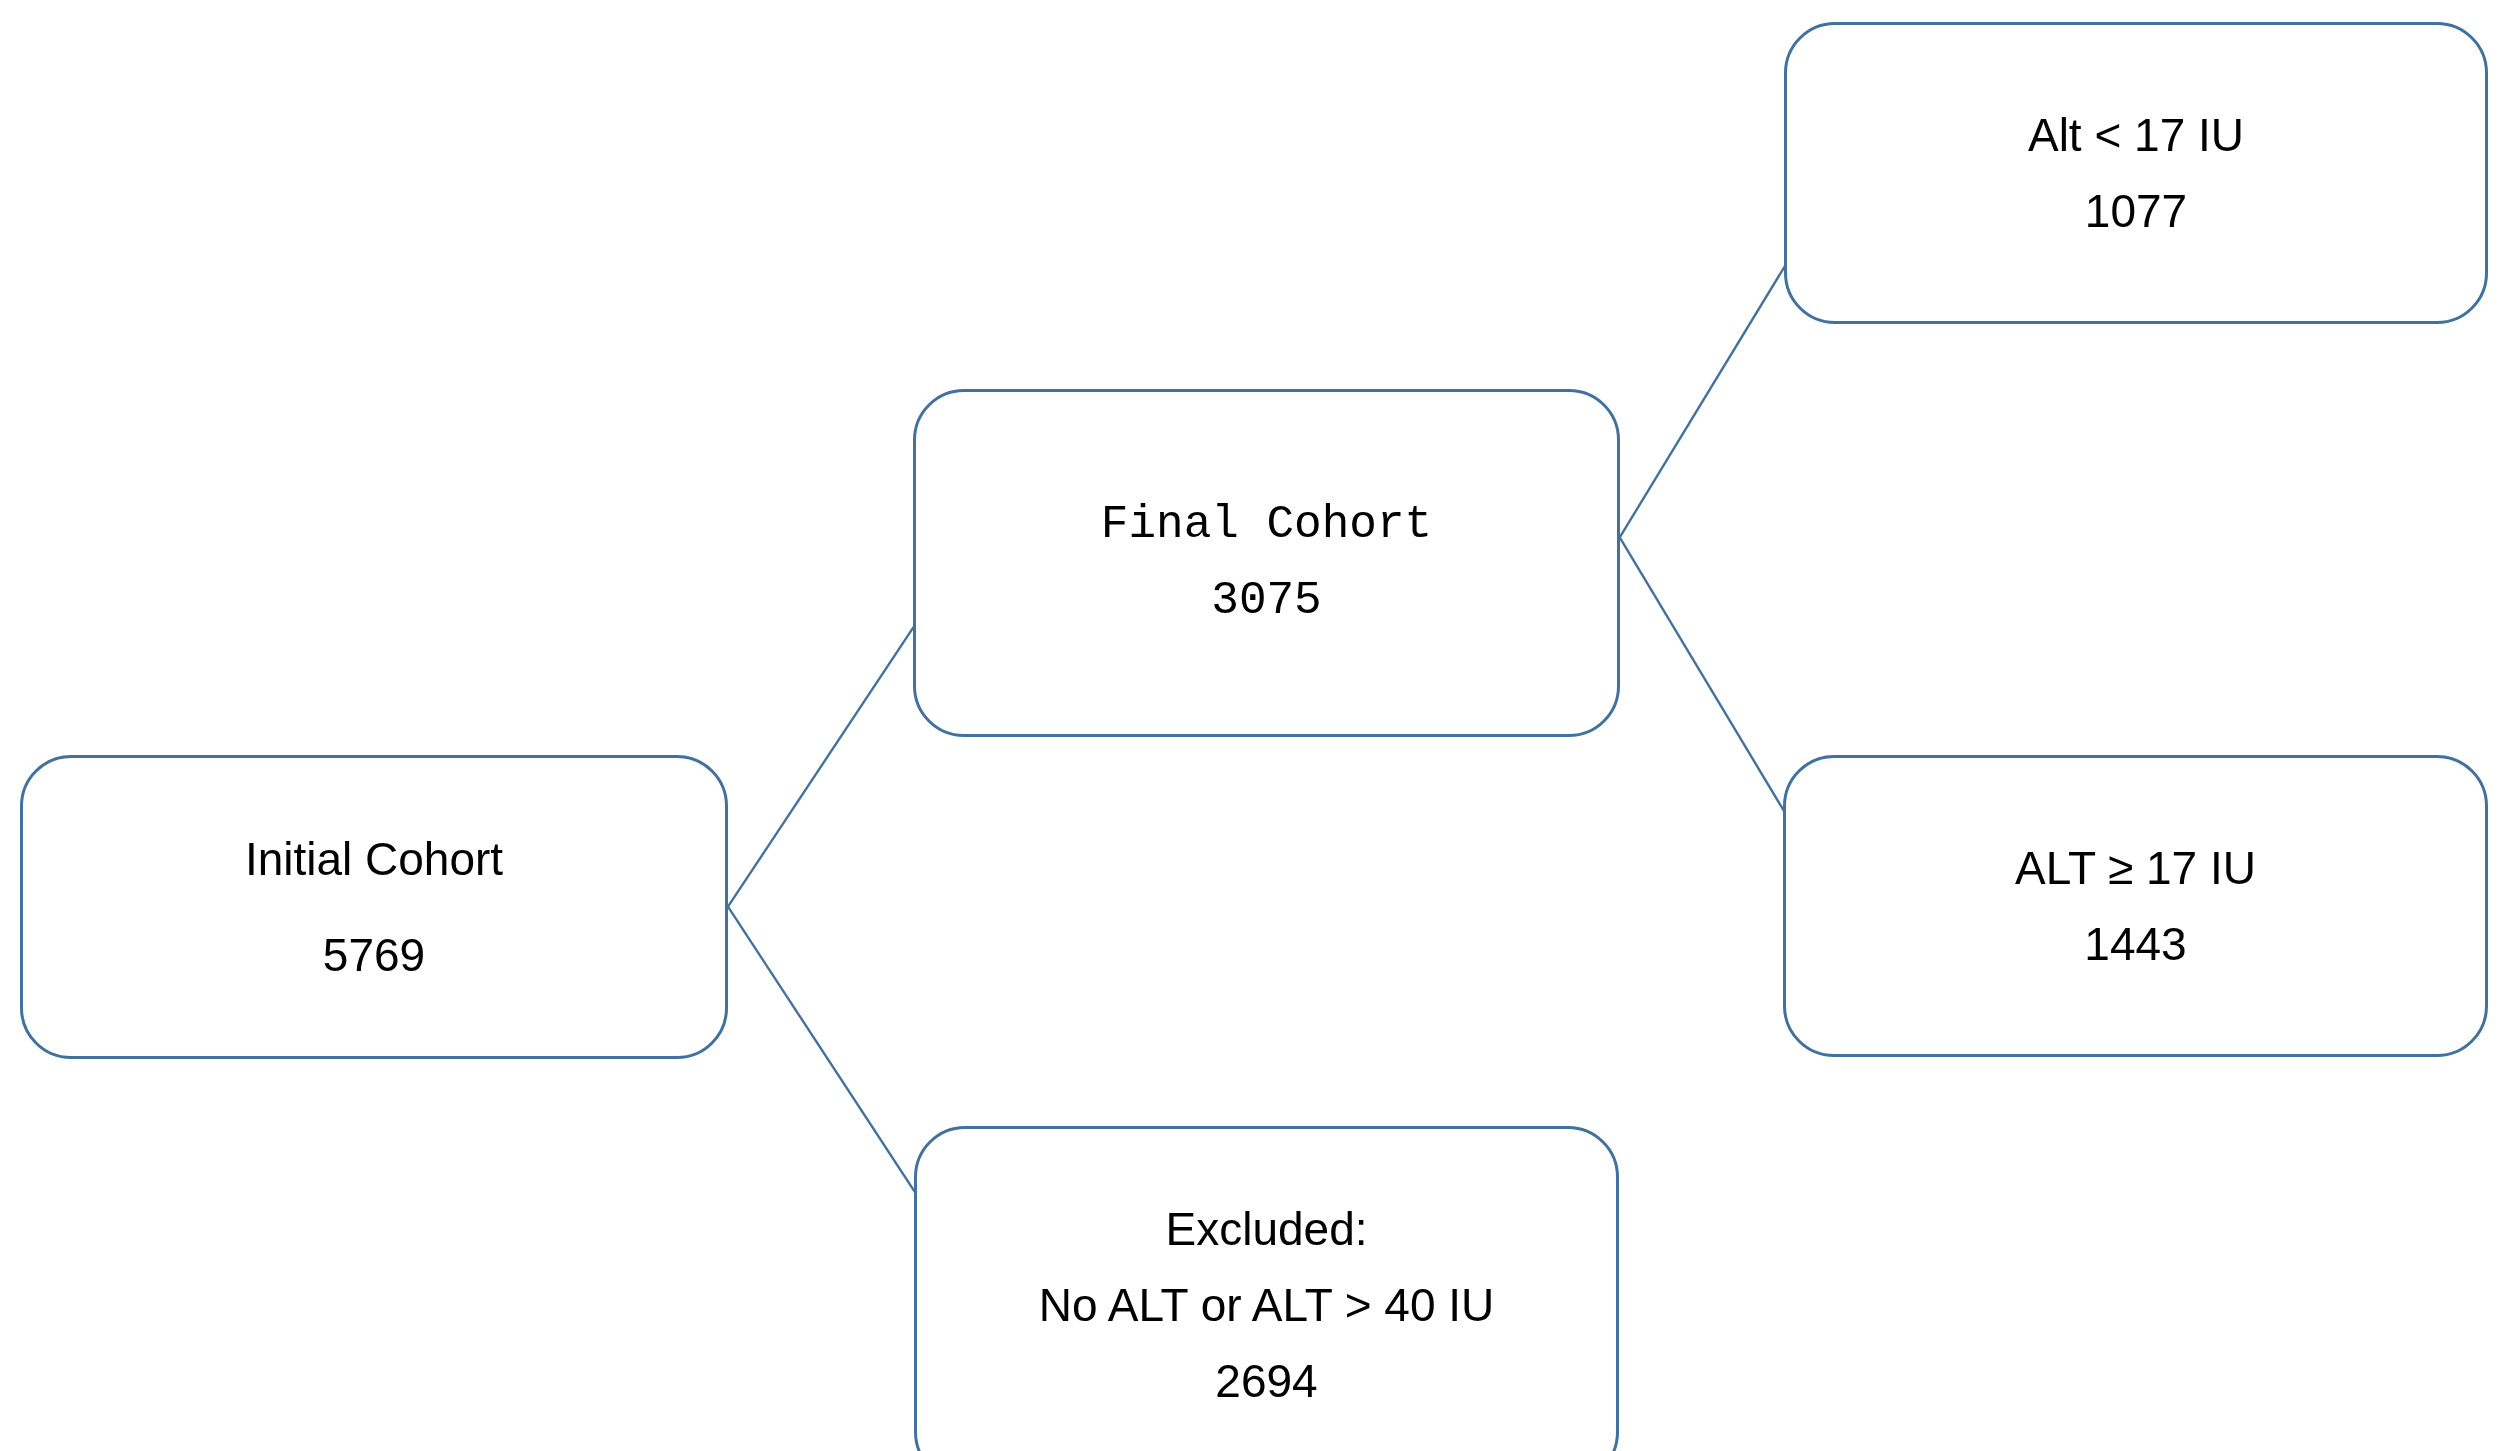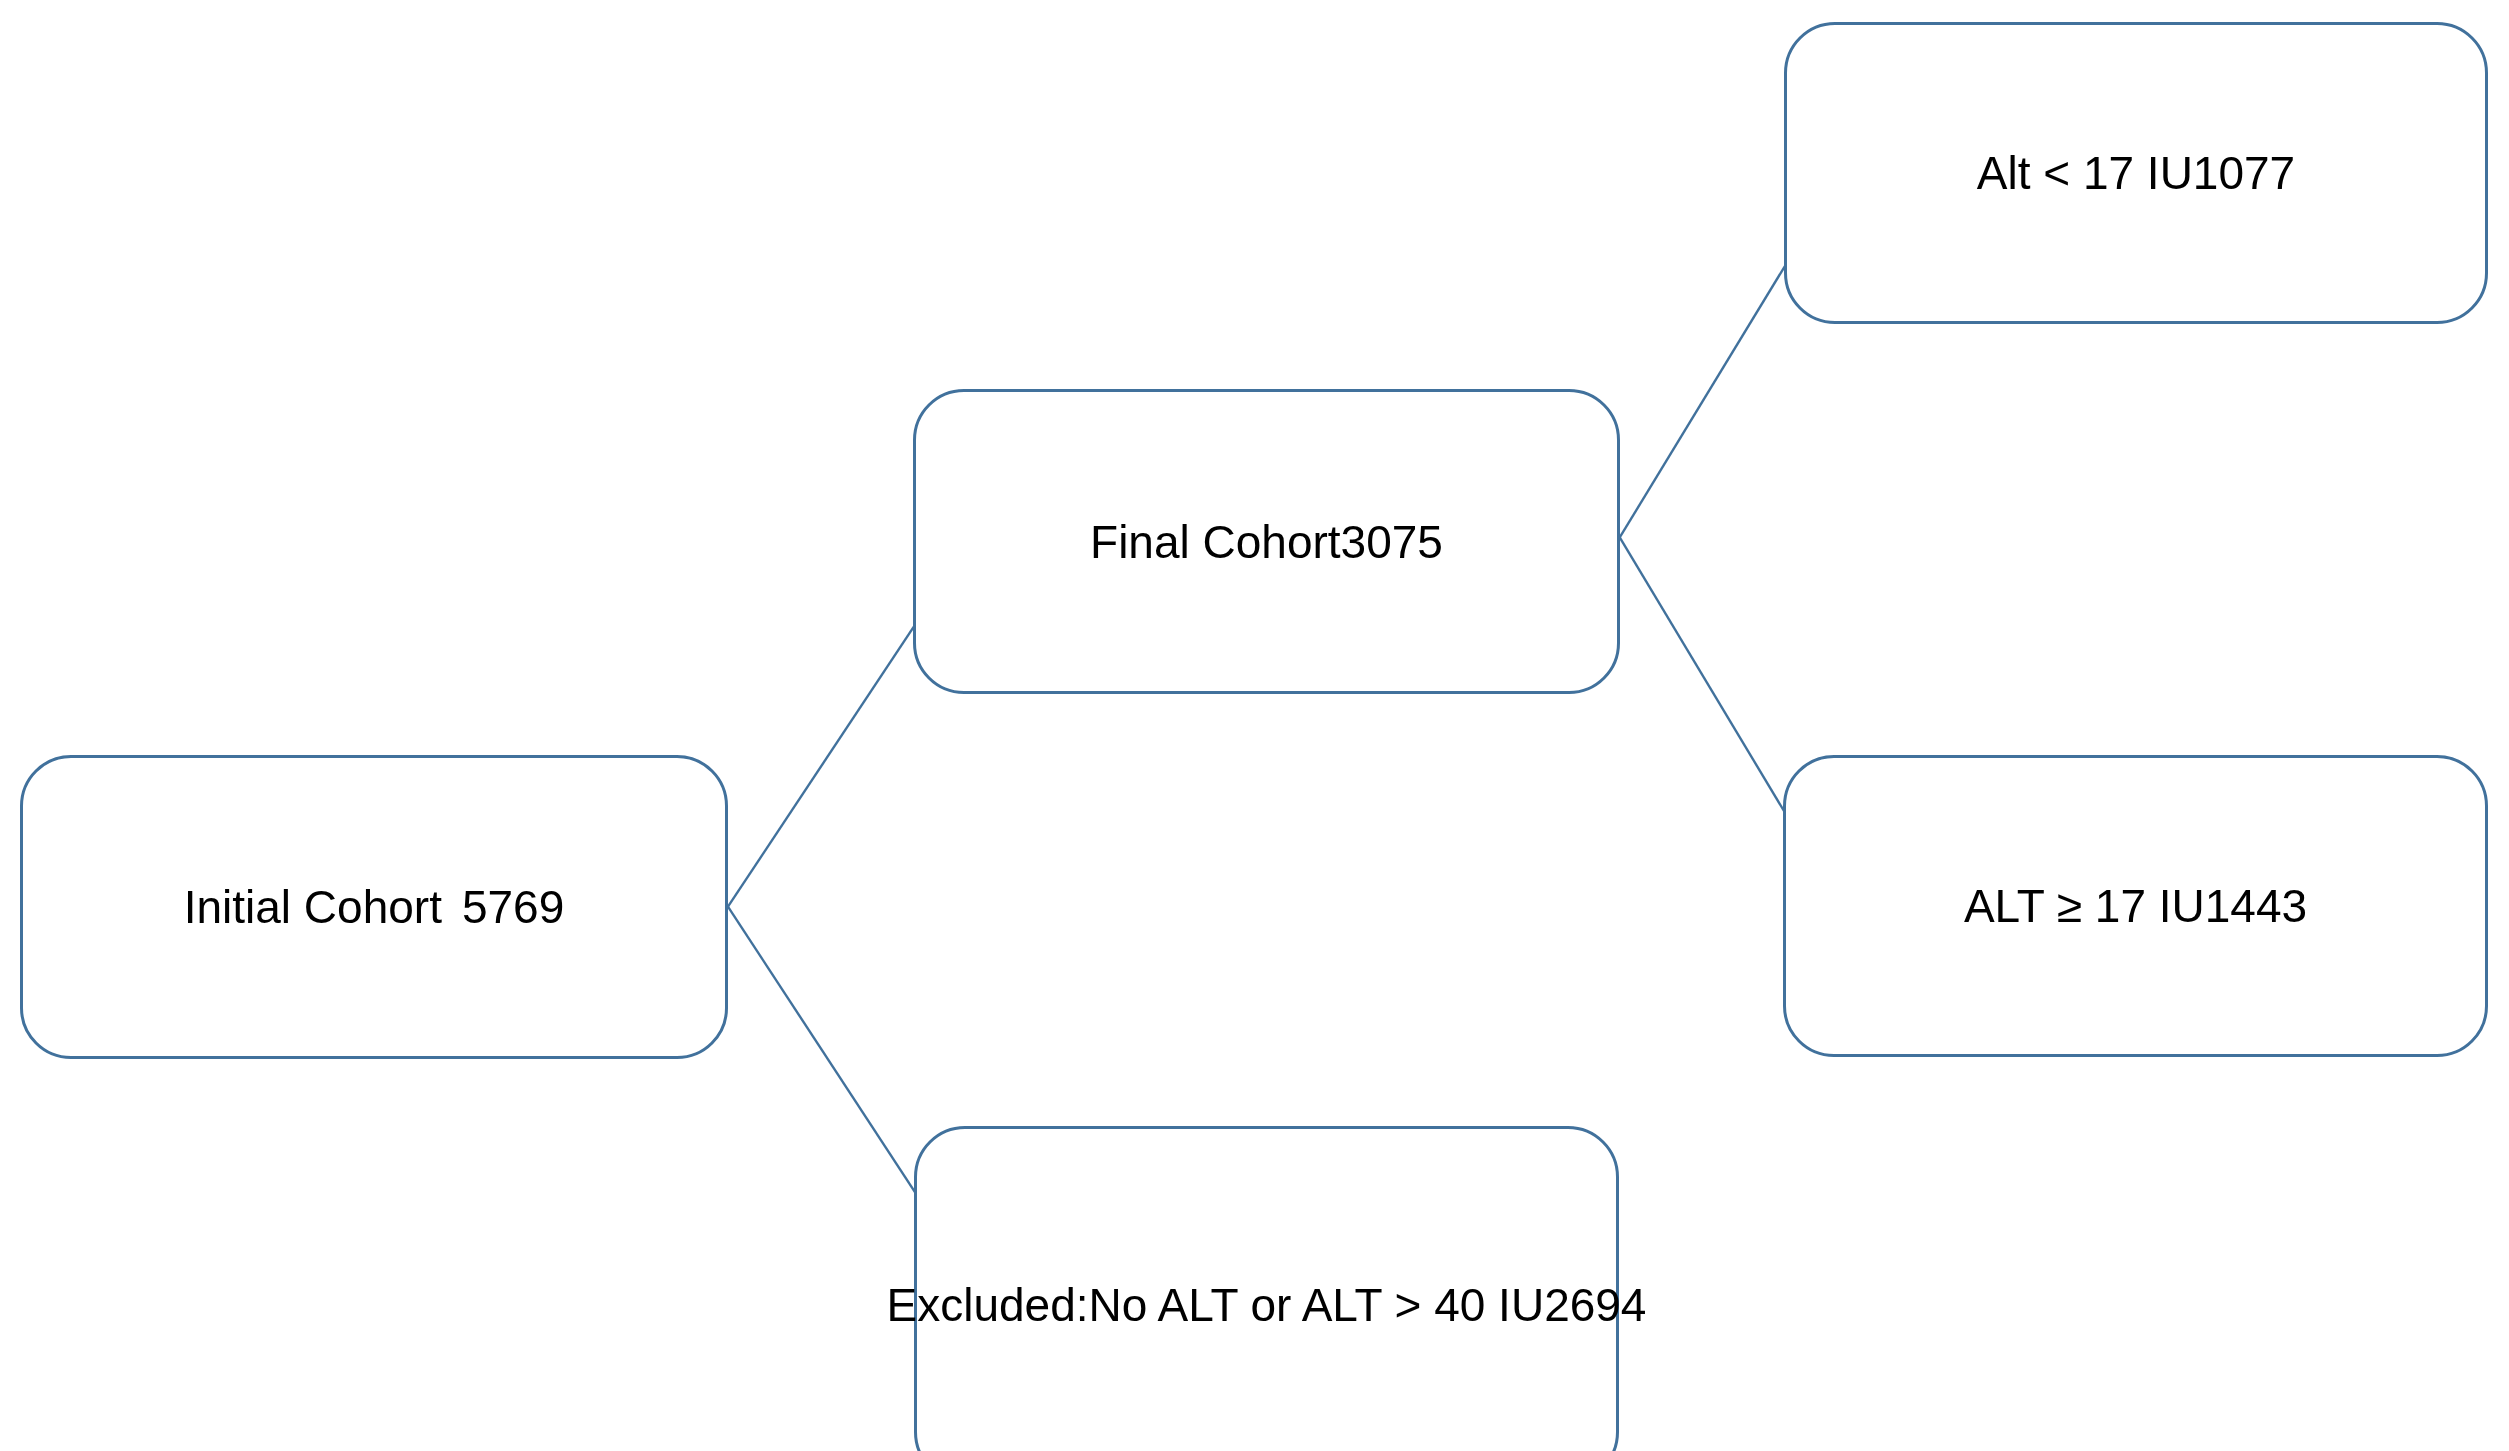--- a/index.html
+++ b/index.html
@@ -22,31 +22,31 @@
     left:0;top:0;
     width:2510px;height:1451px;
   }
   .node{
     position:absolute;
     box-sizing:border-box;
     background:var(--bg);
     border:3px solid var(--border-color);
     border-radius:51px;
     display:flex;
-    flex-direction:row;
+    flex-direction:column;
     justify-content:center;
     align-items:center;
     text-align:left;
     font-size:46px;
     line-height:76px;
     color:var(--text-color);
   }
   .node span{display:block;white-space:nowrap;}
   .node-initial  {left:20px;   top:755px;  width:708px; height:304px;gap:20px;}
-  .node-final    {left:913px;  top:389px;  width:707px; height:305px;}
+  .node-final    {left:913px;  top:389px;  width:707px; height:348px;font-family:Liberation Mono, monospace;}
   .node-excluded {left:914px;  top:1126px; width:705px; height:357px;}
   .node-alt-below{left:1784px; top:22px;   width:704px; height:302px;}
   .node-alt-above{left:1783px; top:755px;  width:705px; height:302px;}
 </style>
 </head>
 <body>
 
 <div class="canvas">
 
   <svg class="connectors" viewBox="0 0 2535 1466" xmlns="http://www.w3.org/2000/svg">

